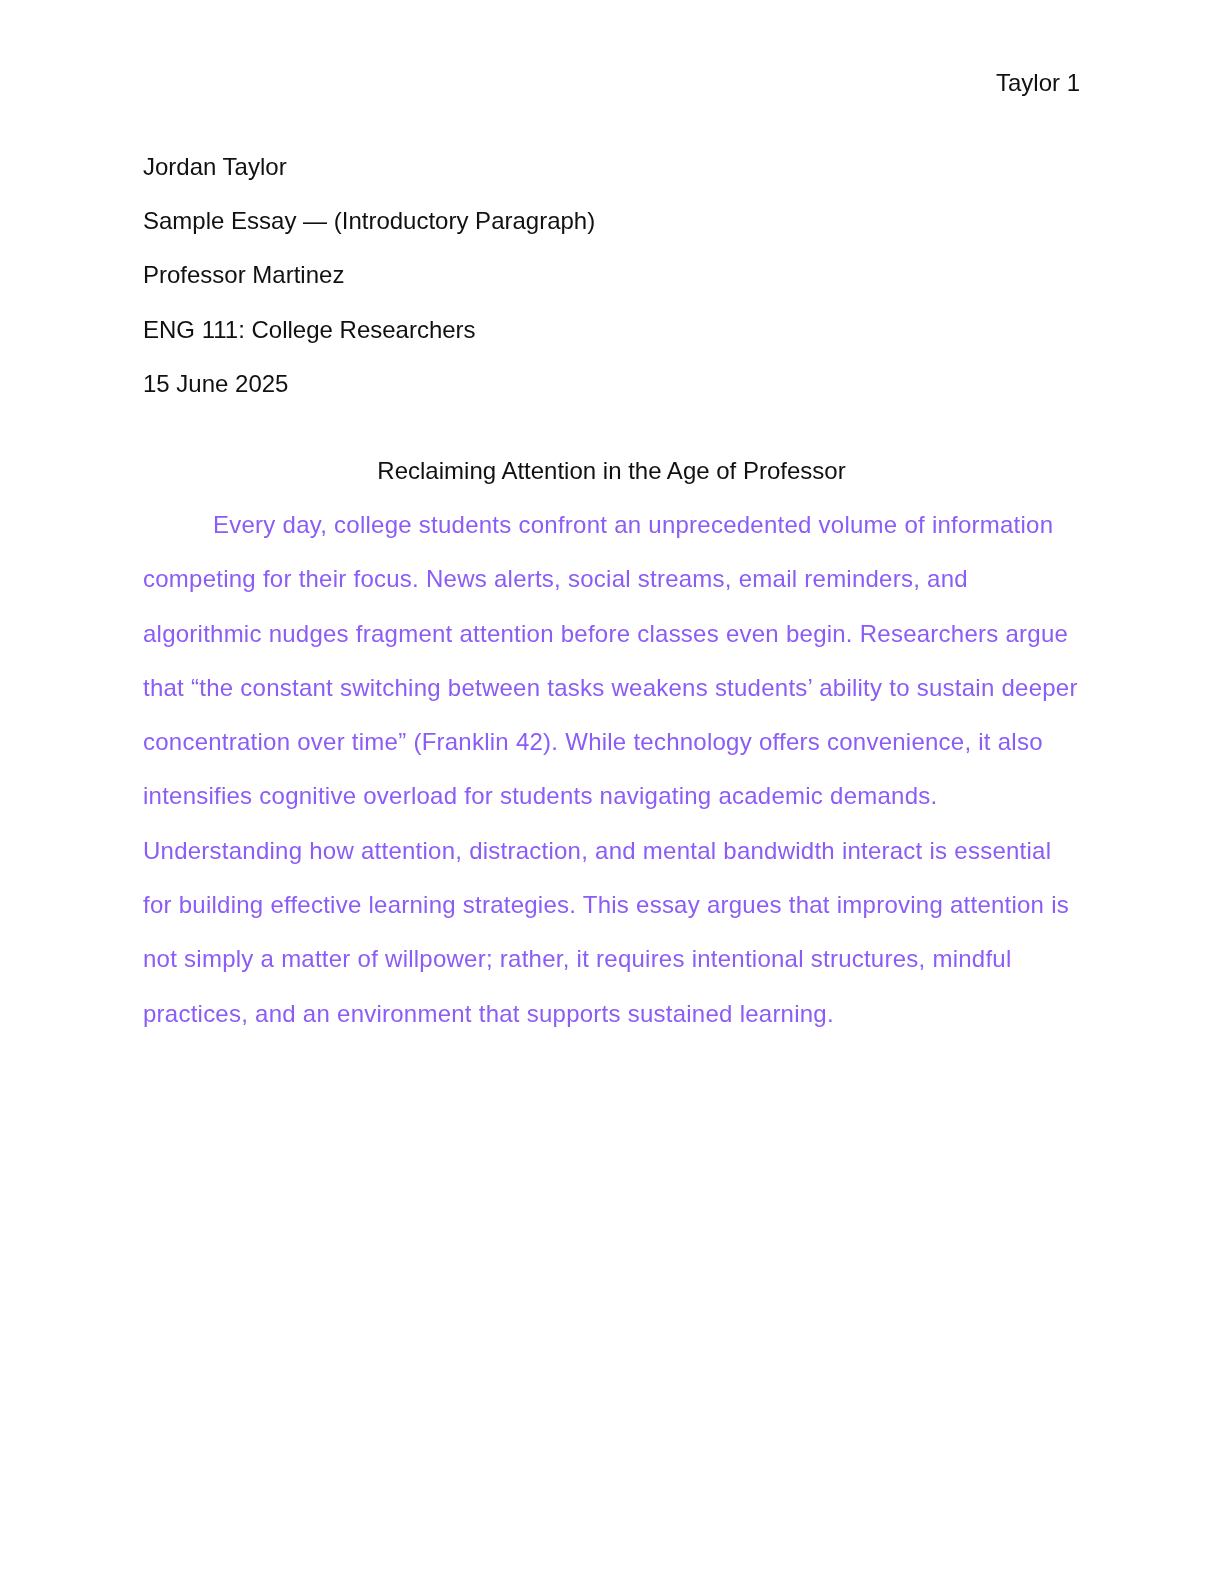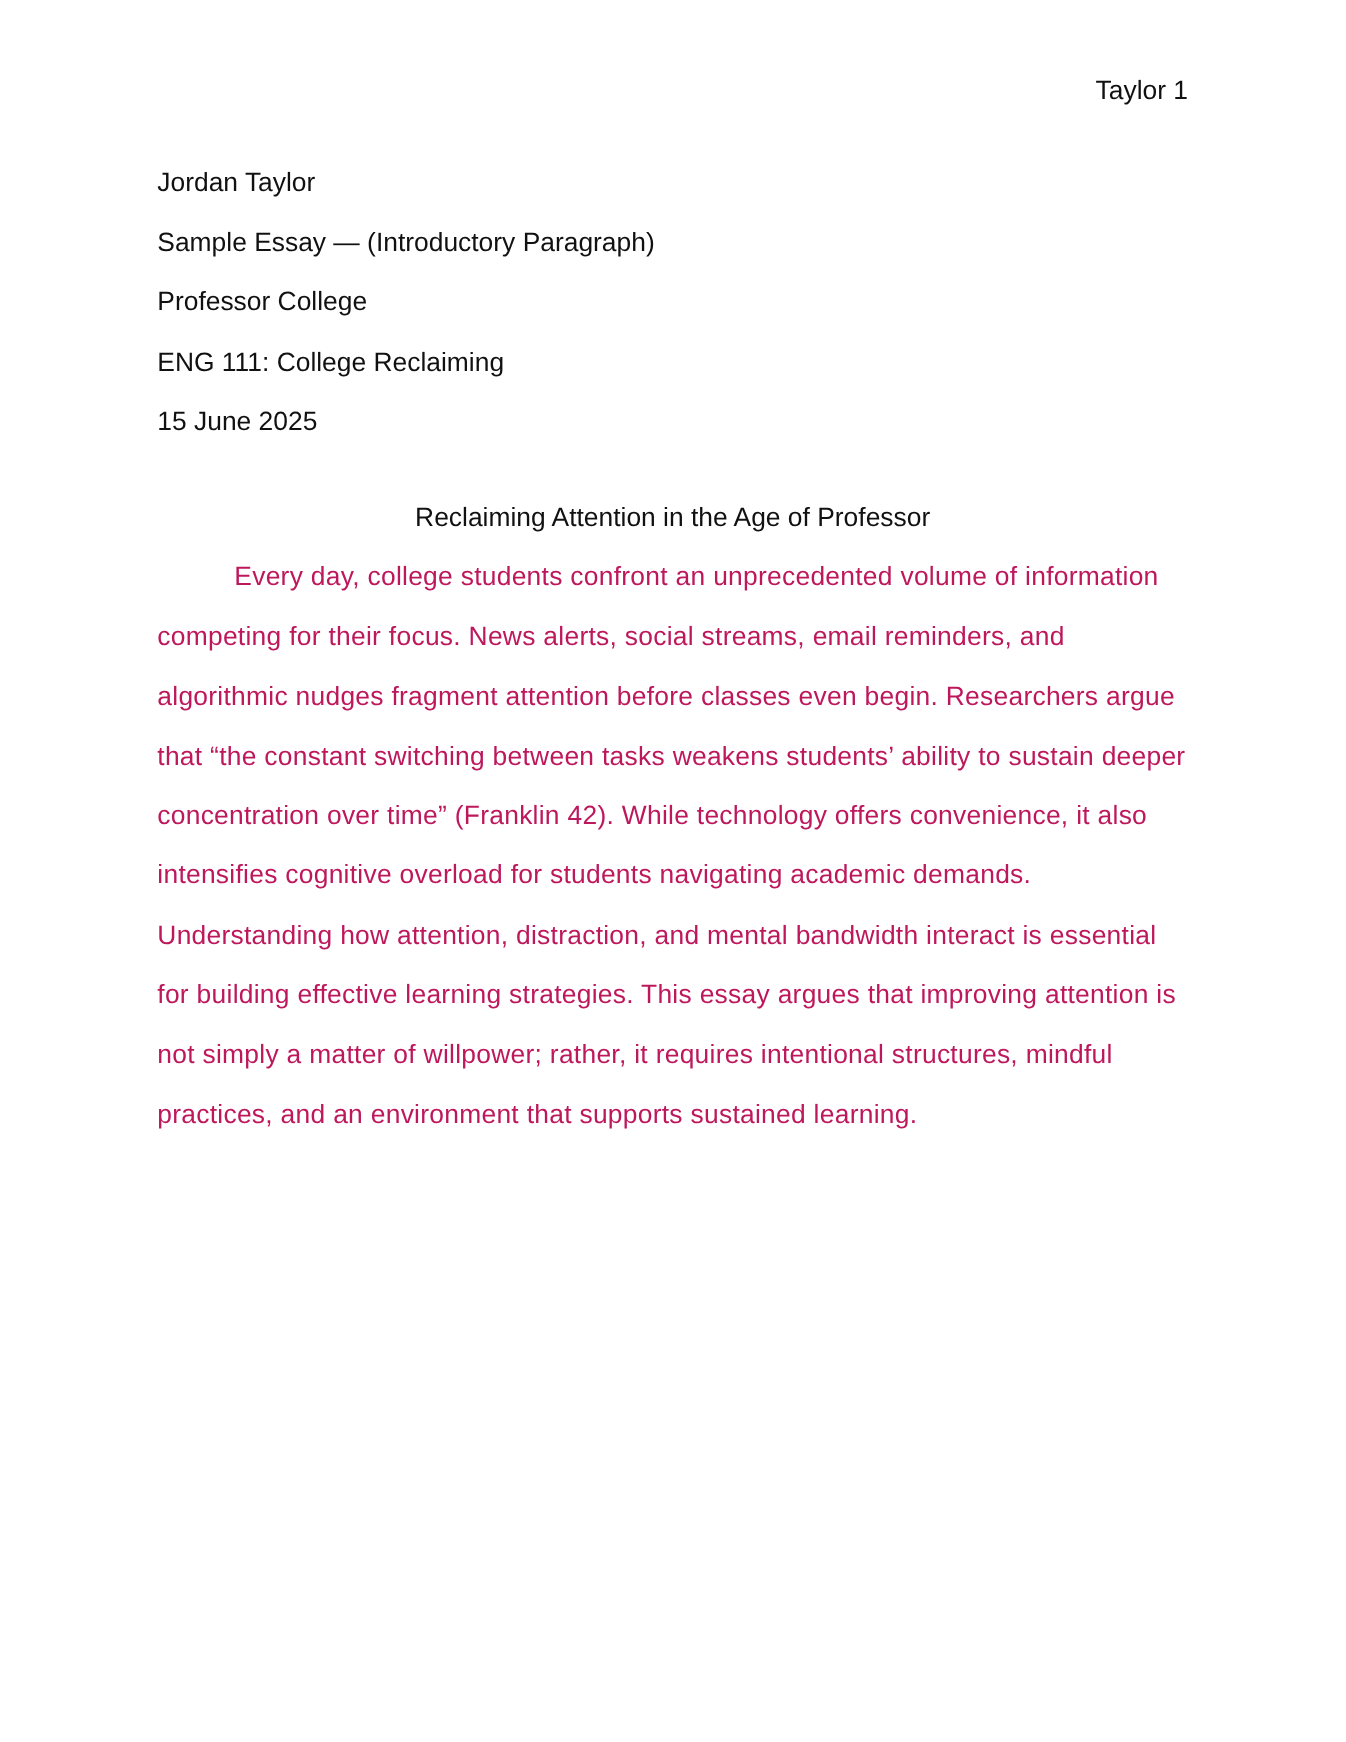--- a/index.html
+++ b/index.html
@@ -71,40 +71,40 @@
   
   .body-block {
     position: absolute;
     top: 498px;
     left: 143px;
     width: 938px;
   }
   .body-paragraph {
     font-size: 24px;
     line-height: 54.3px;
-    color: #be185d;
+    color: #8b5cf6;
     text-align: left;
     text-indent: 70px;
     margin: 0;
     letter-spacing: 0.01em;
     word-spacing: 0.004em;
   }
 </style>
 </head>
 <body>
 
 <div class="page">
 
   <div class="running-head">Taylor 1</div>
 
   <div class="heading-block">
     <div class="heading-line">Jordan Taylor</div>
     <div class="heading-line">Sample Essay — (Introductory Paragraph)</div>
-    <div class="heading-line">Professor College</div>
-    <div class="heading-line">ENG 111: College Reclaiming</div>
+    <div class="heading-line">Professor Martinez</div>
+    <div class="heading-line">ENG 111: College Researchers</div>
     <div class="heading-line">15 June 2025</div>
   </div>
 
   <h1 class="essay-title">Reclaiming Attention in the Age of Professor</h1>
 
   <div class="body-block">
     <p class="body-paragraph">Every day, college students confront an unprecedented volume of information competing for their focus. News alerts, social streams, email reminders, and algorithmic nudges fragment attention before classes even begin. Researchers argue that “the constant switching between tasks weakens students’ ability to sustain deeper concentration over time” (Franklin 42). While technology offers convenience, it also intensifies cognitive overload for students navigating academic demands. Understanding how attention, distraction, and mental bandwidth interact is essential for building effective learning strategies. This essay argues that improving attention is not simply a matter of willpower; rather, it requires intentional structures, mindful practices, and an environment that supports sustained learning.</p>
   </div>
 
 </div>

